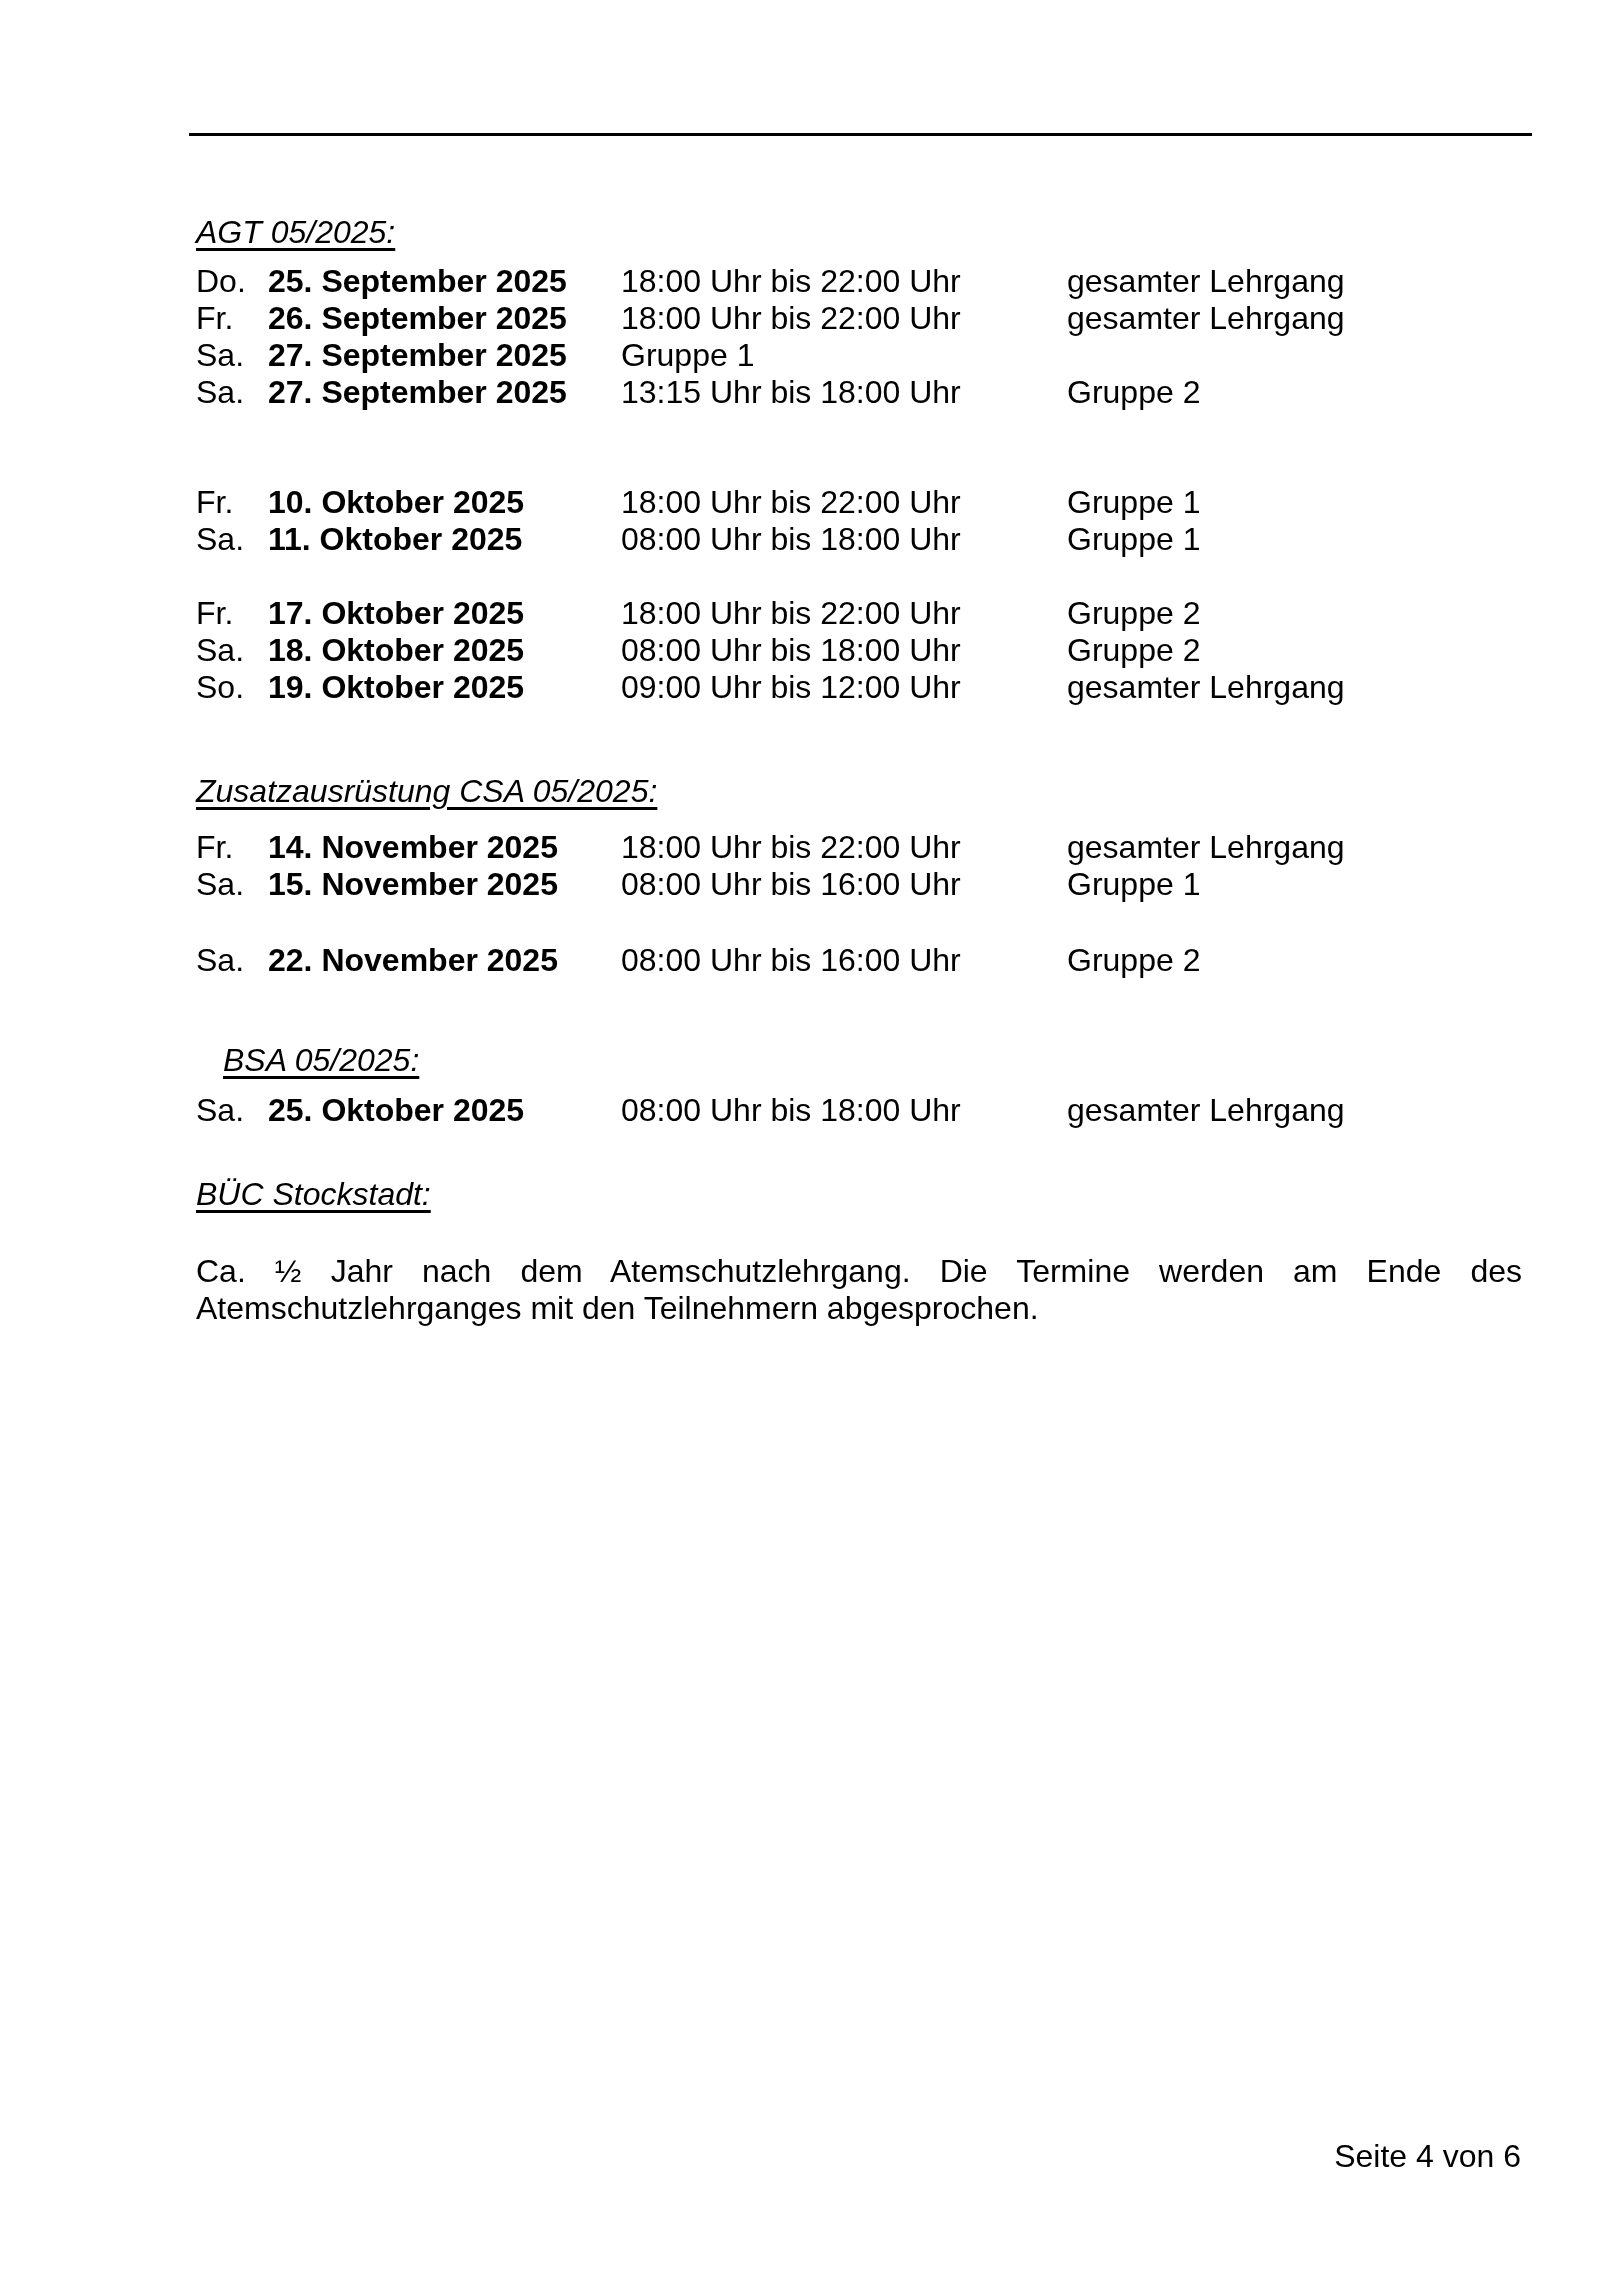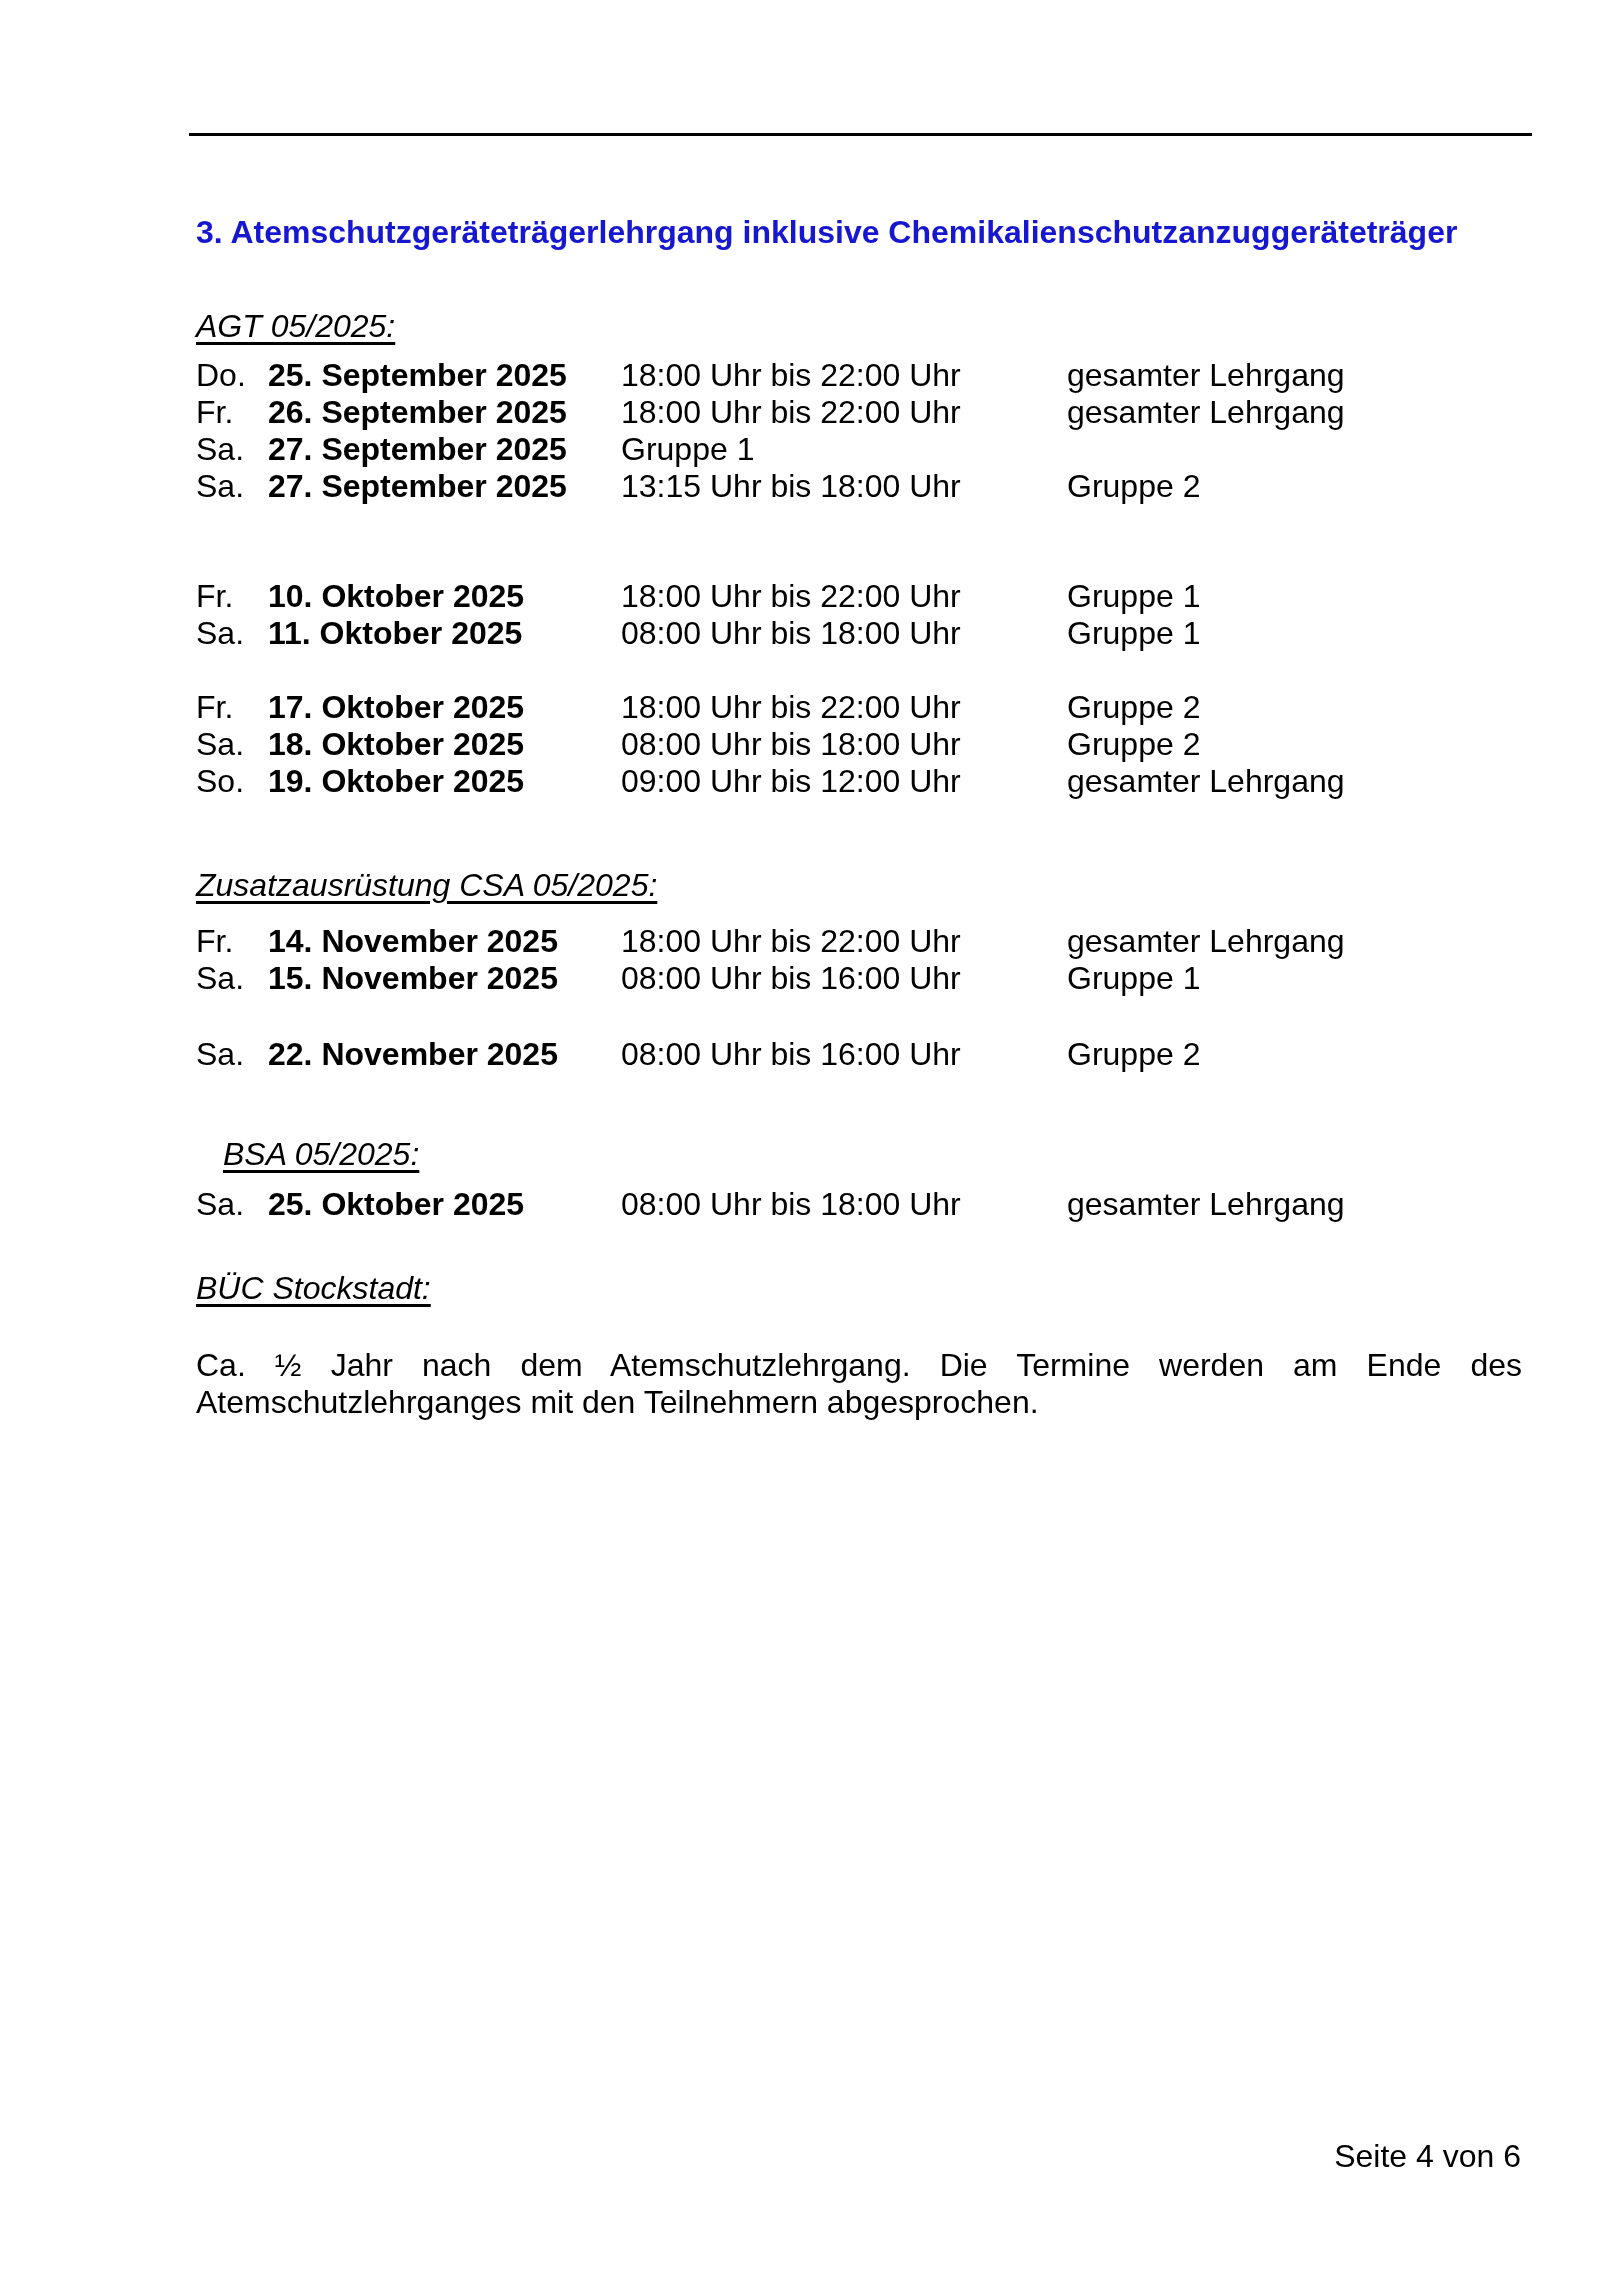--- a/index.html
+++ b/index.html
@@ -68,21 +68,20 @@
     white-space: nowrap;
   }
 </style>
 </head>
 <body>
 
 <div class="page">
   <div class="top-rule"></div>
   <div class="content">
     <div class="main-heading" style="color: rgb(23, 23, 207);">
-      <div class="h-line1"><span class="h-num">3.</span> <span>Atemschutzgeräteträgerlehrgang inklusive Chemikalienschutzanzuggeräteträger</span></div>
     </div>
     <div>
         <div class="section sec-0">
           <div class="section-title">AGT 05/2025:</div>
           <div class="group gi-0">
             <div class="row">
               <div class="cell cell-day">Do.</div>
               <div class="cell cell-date">25. September 2025</div>
               <div class="cell cell-time">18:00 Uhr bis 22:00 Uhr</div>
               <div class="cell cell-group">gesamter Lehrgang</div>

